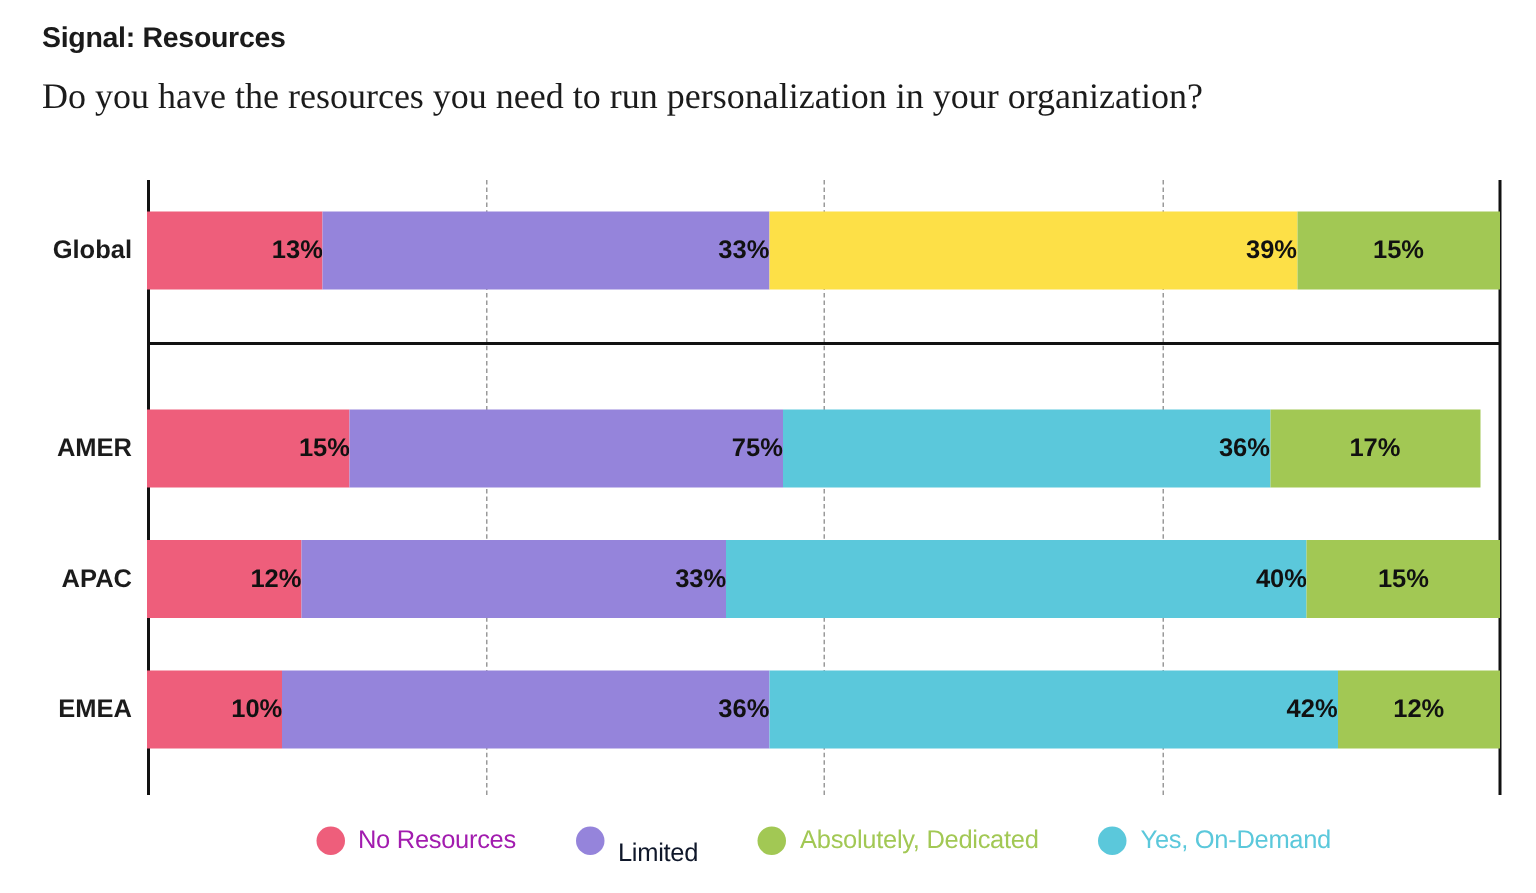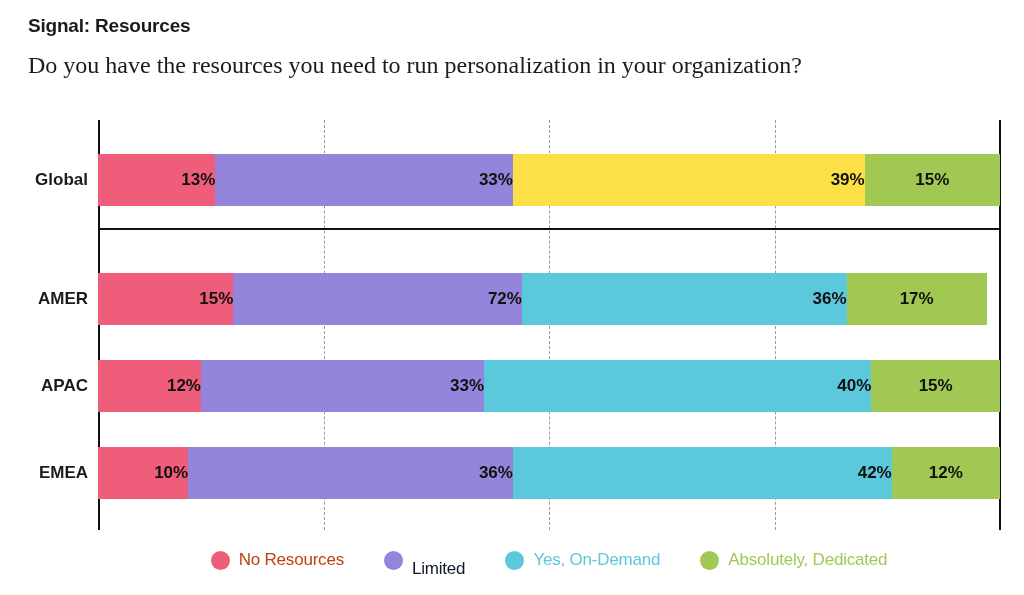--- a/index.html
+++ b/index.html
@@ -158,34 +158,34 @@
   <div class="axis-line axis-right"></div>
   <div id="gridlines">
       <div class="gridline" style="left: 323.5px;"></div>
       <div class="gridline" style="left: 549px;"></div>
       <div class="gridline" style="left: 774.5px;"></div>
     </div>
   <div id="separators">
       <div class="group-separator" style="top: 228px;"></div>
     </div>
   <div id="bars">
-      <div class="bar-row" style="top: 154px;">
+      <div class="bar-row" style="top: 141px;">
         <div class="bar-label">Global</div>
         <div class="bar-track">
           <div class="seg" style="width: 117.26px; background: rgb(238, 94, 123);">13%</div>
           <div class="seg" style="width: 297.66px; background: rgb(149, 132, 219);">33%</div>
           <div class="seg" style="width: 351.78px; background: #fde047;">39%</div>
           <div class="seg seg-last" style="width: 135.3px; background: rgb(162, 200, 84);">15%</div>
         </div>
       </div>
       <div class="bar-row" style="top: 273px;">
         <div class="bar-label">AMER</div>
         <div class="bar-track">
           <div class="seg" style="width: 135.3px; background: rgb(238, 94, 123);">15%</div>
-          <div class="seg" style="width: 288.64px; background: rgb(149, 132, 219);">72%</div>
+          <div class="seg" style="width: 288.64px; background: rgb(149, 132, 219);">75%</div>
           <div class="seg" style="width: 324.72px; background: rgb(91, 200, 219);">36%</div>
           <div class="seg seg-last" style="width: 140px; background: rgb(162, 200, 84);">17%</div>
         </div>
       </div>
       <div class="bar-row" style="top: 360px;">
         <div class="bar-label">APAC</div>
         <div class="bar-track">
           <div class="seg" style="width: 108.24px; background: rgb(238, 94, 123);">12%</div>
           <div class="seg" style="width: 297.66px; background: rgb(149, 132, 219);">33%</div>
           <div class="seg" style="width: 407px; background: rgb(91, 200, 219);">40%</div>
@@ -198,28 +198,28 @@
           <div class="seg" style="width: 90.2px; background: rgb(238, 94, 123);">10%</div>
           <div class="seg" style="width: 324.72px; background: rgb(149, 132, 219);">36%</div>
           <div class="seg" style="width: 378.84px; background: rgb(91, 200, 219);">42%</div>
           <div class="seg seg-last" style="width: 108.24px; background: rgb(162, 200, 84);">12%</div>
         </div>
       </div>
     </div>
   <div id="legend">
       <div class="legend-item">
         <span class="legend-swatch" style="background: rgb(238, 94, 123);"></span>
-        <span class="legend-text" style="color: #c2410c;">No Resources</span>
+        <span class="legend-text" style="color: #a21caf;">No Resources</span>
       </div>
       <div class="legend-item">
         <span class="legend-swatch" style="background: rgb(149, 132, 219);"></span>
         <span class="legend-text" style="color: #0f172a; margin-top: 18px;">Limited</span>
       </div>
       <div class="legend-item">
+        <span class="legend-swatch" style="background: rgb(162, 200, 84);"></span>
+        <span class="legend-text" style="color: rgb(162, 200, 84);">Absolutely, Dedicated</span>
+      </div>
+      <div class="legend-item">
         <span class="legend-swatch" style="background: rgb(91, 200, 219);"></span>
         <span class="legend-text" style="color: rgb(91, 200, 219);">Yes, On-Demand</span>
       </div>
-      <div class="legend-item">
-        <span class="legend-swatch" style="background: rgb(162, 200, 84);"></span>
-        <span class="legend-text" style="color: rgb(162, 200, 84);">Absolutely, Dedicated</span>
-      </div>
     </div>
 </div>
 
 </body></html>

